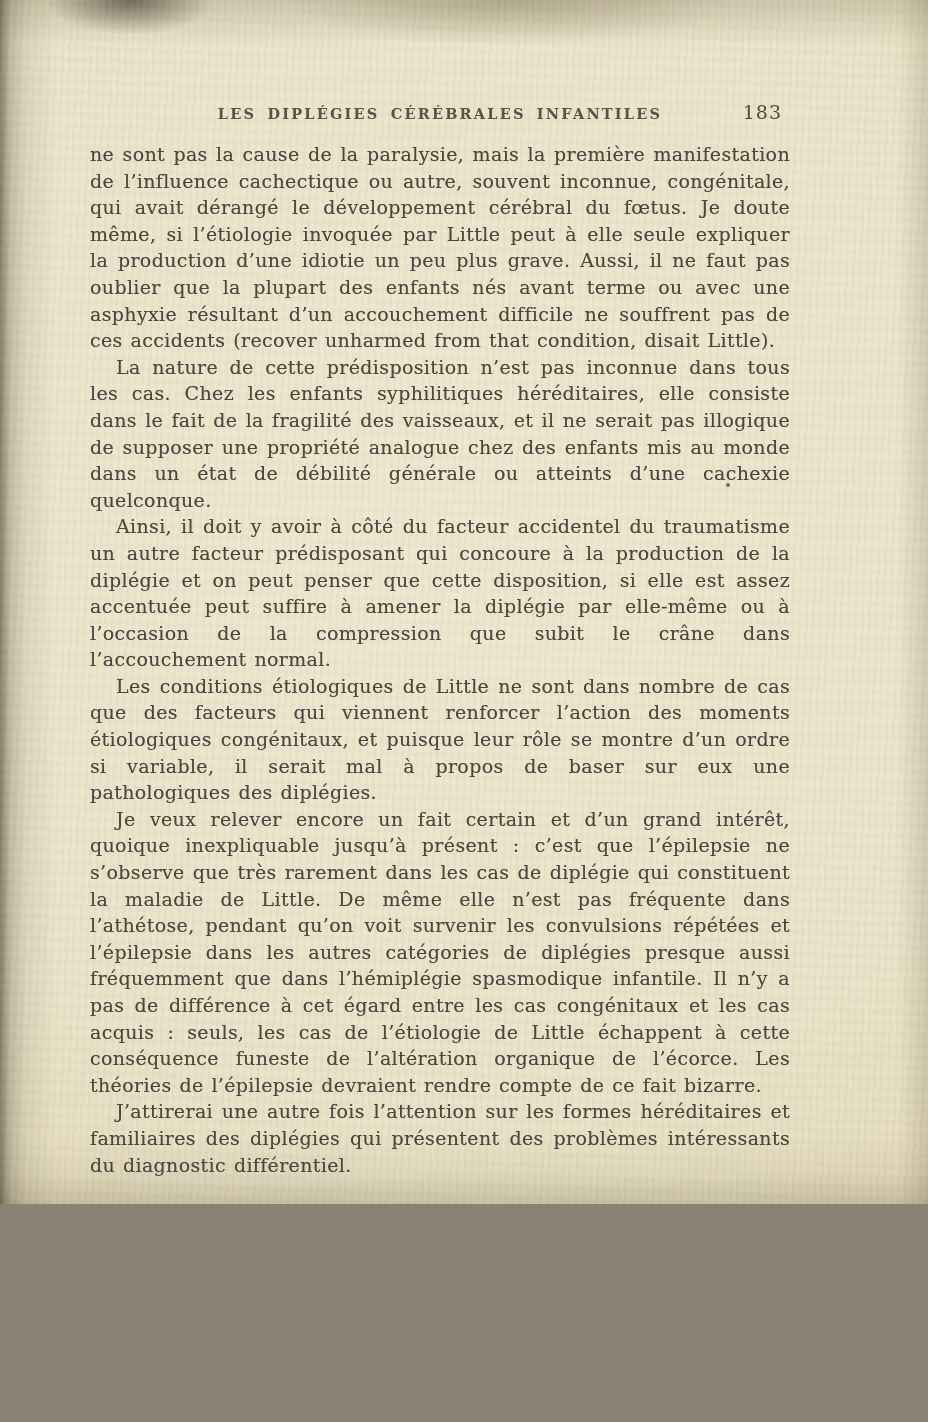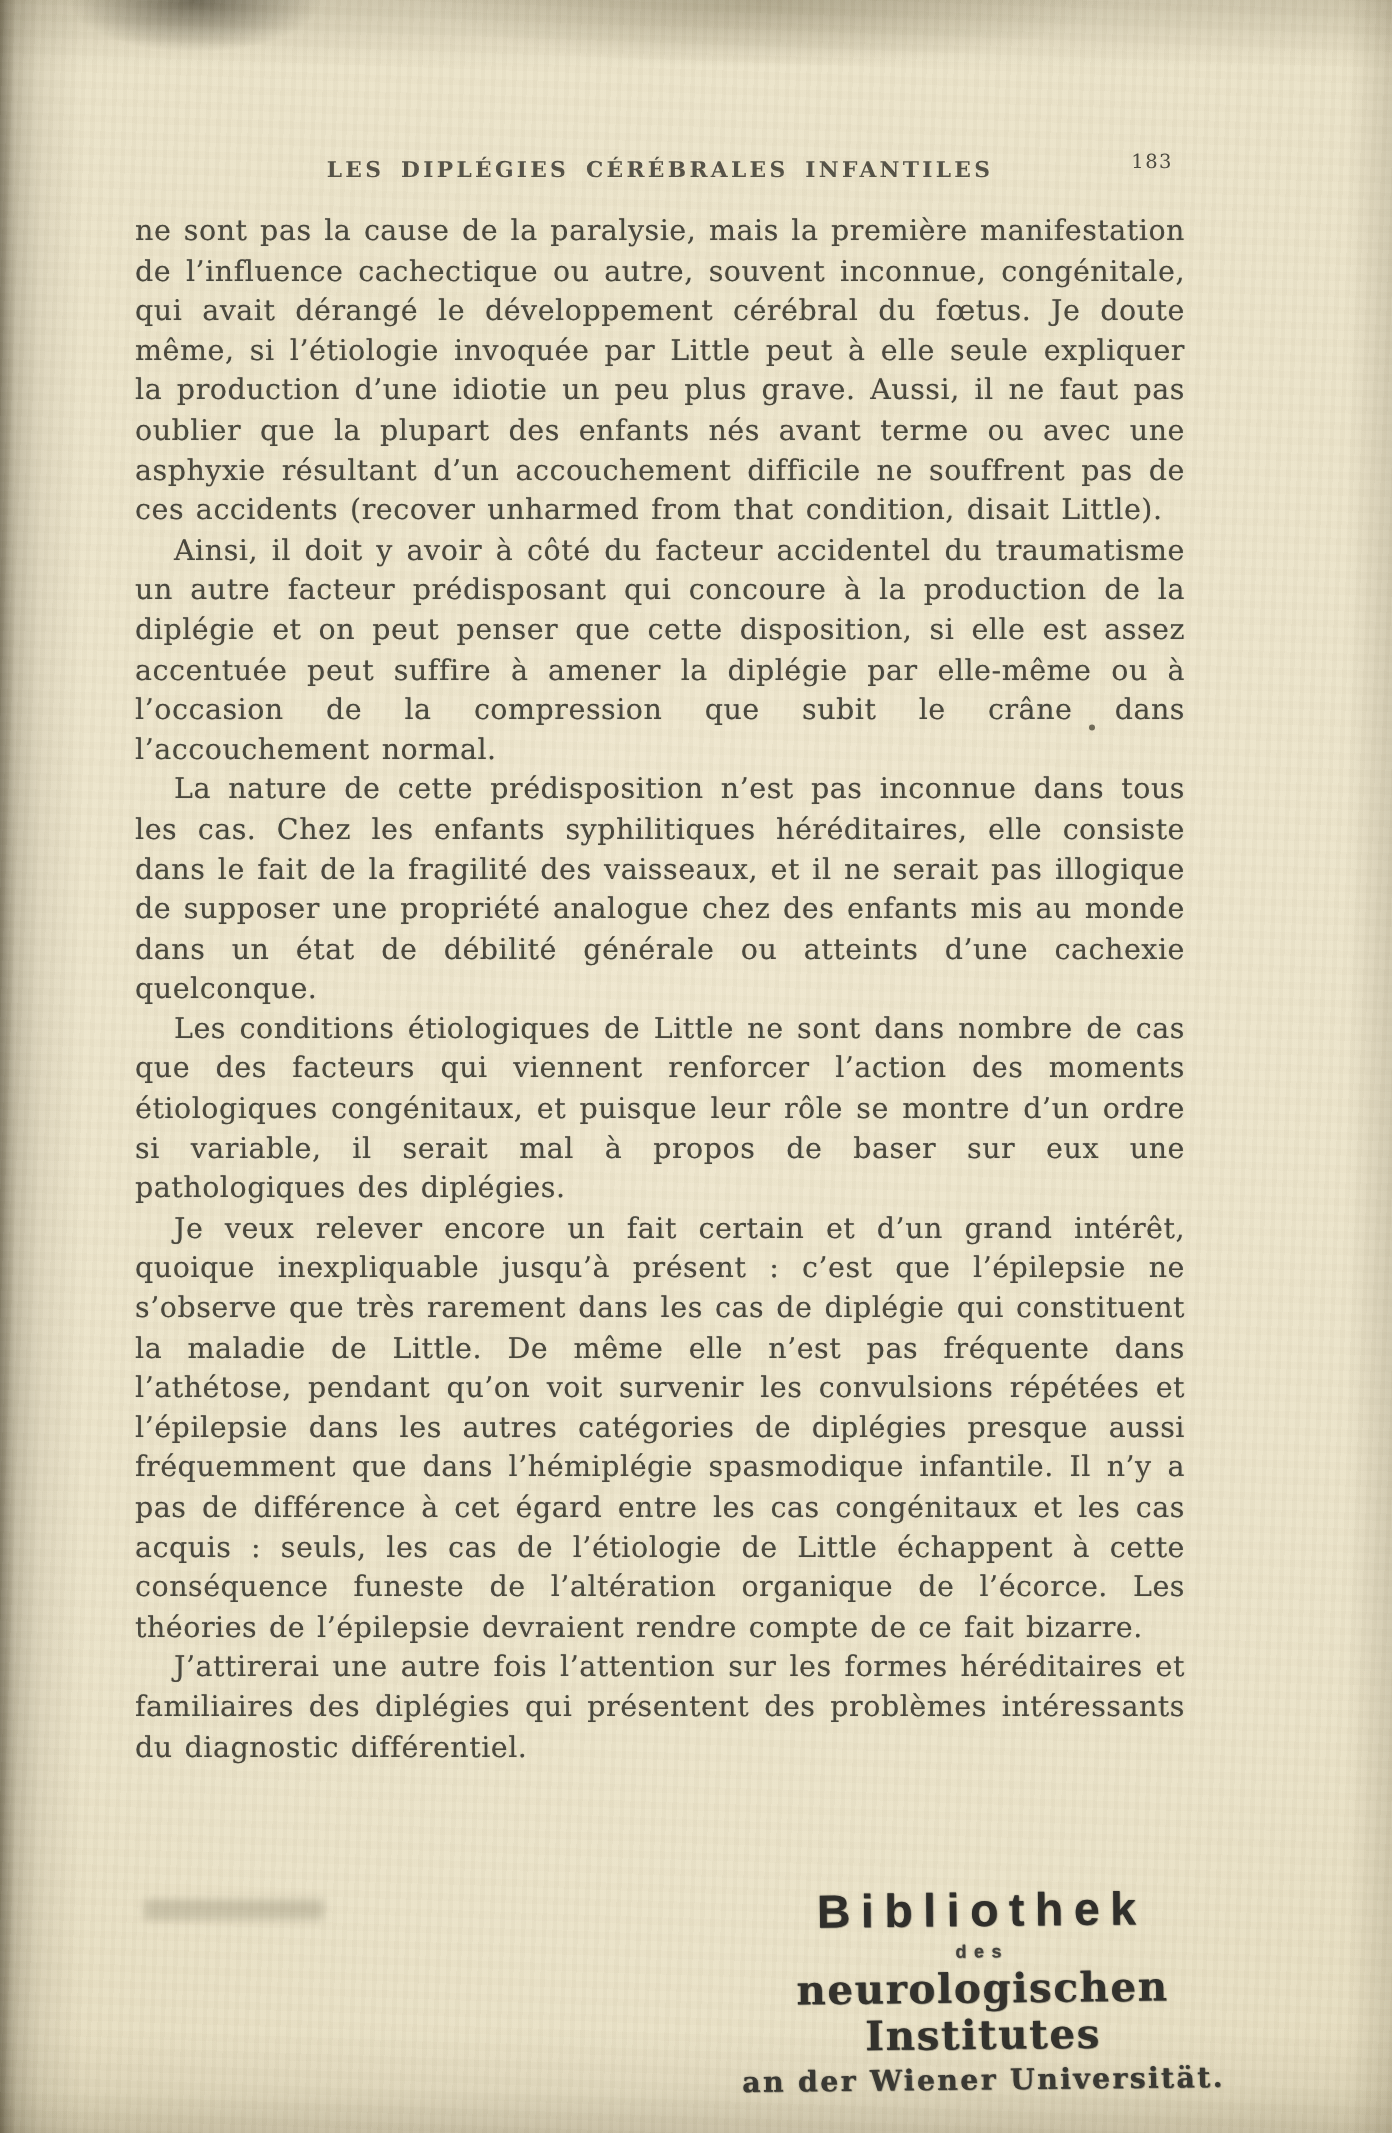--- a/index.html
+++ b/index.html
@@ -3,21 +3,21 @@
 <meta charset="utf-8">
 <style>
   html, body {
     margin: 0;
     padding: 0;
     background: #8a8272;
   }
   .scan {
     position: relative;
     width: 928px;
-    height: 1422px;
+    height: 1204px;
     overflow: hidden;
     font-family: "DejaVu Serif", "Liberation Serif", serif;
   }
   .paper {
     position: absolute;
     inset: 0;
     background:
       radial-gradient(ellipse 120px 50px at 14% 0%, rgba(30,26,14,0.55), rgba(30,26,14,0) 70%),
       radial-gradient(ellipse 300px 60px at 55% 0%, rgba(80,70,40,0.25), rgba(80,70,40,0) 75%),
       linear-gradient(90deg, rgba(45,38,20,0.55) 0px, rgba(45,38,20,0.22) 10px, rgba(45,38,20,0.08) 26px, rgba(45,38,20,0) 55px),
@@ -48,21 +48,21 @@
     font-weight: 700;
     letter-spacing: 2.2px;
     word-spacing: 4px;
     color: #565348;
     padding-top: 4px;
   }
   .page-number {
     position: absolute;
     right: 8px;
     top: 0;
-    font-size: 13px;
+    font-size: 19px;
     color: #4c4a40;
     letter-spacing: 1px;
   }
   .body-text {
     position: absolute;
     left: 90px;
     top: 141px;
     width: 700px;
     color: #4a483e;
     font-size: 19px;
@@ -147,22 +147,22 @@
   <div class="paper"></div>
   <div class="grain"></div>
 
   <div class="header">
     <span class="running-title">LES DIPLÉGIES CÉRÉBRALES INFANTILES</span>
     <span class="page-number">183</span>
   </div>
 
   <div class="body-text">
     <p class="no-indent">ne sont pas la cause de la paralysie, mais la première manifestation de l’influence cachectique ou autre, souvent inconnue, congénitale, qui avait dérangé le développement cérébral du fœtus. Je doute même, si l’étiologie invoquée par Little peut à elle seule expliquer la production d’une idiotie un peu plus grave. Aussi, il ne faut pas oublier que la plupart des enfants nés avant terme ou avec une asphyxie résultant d’un accouchement difficile ne souffrent pas de ces accidents (recover unharmed from that condition, disait Little).</p>
+    <p>La nature de cette prédisposition n’est pas inconnue dans tous les cas. Chez les enfants syphilitiques héréditaires, elle consiste dans le fait de la fragilité des vaisseaux, et il ne serait pas illogique de supposer une propriété analogue chez des enfants mis au monde dans un état de débilité générale ou atteints d’une cachexie quelconque.</p>
     <p>Ainsi, il doit y avoir à côté du facteur accidentel du traumatisme un autre facteur prédisposant qui concoure à la production de la diplégie et on peut penser que cette disposition, si elle est assez accentuée peut suffire à amener la diplégie par elle-même ou à l’occasion de la compression que subit le crâne dans l’accouchement normal.</p>
-    <p>La nature de cette prédisposition n’est pas inconnue dans tous les cas. Chez les enfants syphilitiques héréditaires, elle consiste dans le fait de la fragilité des vaisseaux, et il ne serait pas illogique de supposer une propriété analogue chez des enfants mis au monde dans un état de débilité générale ou atteints d’une cachexie quelconque.</p>
     <p>Les conditions étiologiques de Little ne sont dans nombre de cas que des facteurs qui viennent renforcer l’action des moments étiologiques congénitaux, et puisque leur rôle se montre d’un ordre si variable, il serait mal à propos de baser sur eux une pathologiques des diplégies.</p>
     <p>Je veux relever encore un fait certain et d’un grand intérêt, quoique inexpliquable jusqu’à présent : c’est que l’épilepsie ne s’observe que très rarement dans les cas de diplégie qui constituent la maladie de Little. De même elle n’est pas fréquente dans l’athétose, pendant qu’on voit survenir les convulsions répétées et l’épilepsie dans les autres catégories de diplégies presque aussi fréquemment que dans l’hémiplégie spasmodique infantile. Il n’y a pas de différence à cet égard entre les cas congénitaux et les cas acquis : seuls, les cas de l’étiologie de Little échappent à cette conséquence funeste de l’altération organique de l’écorce. Les théories de l’épilepsie devraient rendre compte de ce fait bizarre.</p>
     <p>J’attirerai une autre fois l’attention sur les formes héréditaires et familiaires des diplégies qui présentent des problèmes intéressants du diagnostic différentiel.</p>
   </div>
 
   <div class="faded-mark"></div>
   <div class="speck"></div>
 
   <div class="stamp">
     <div class="stamp-l1">Bibliothek</div>

